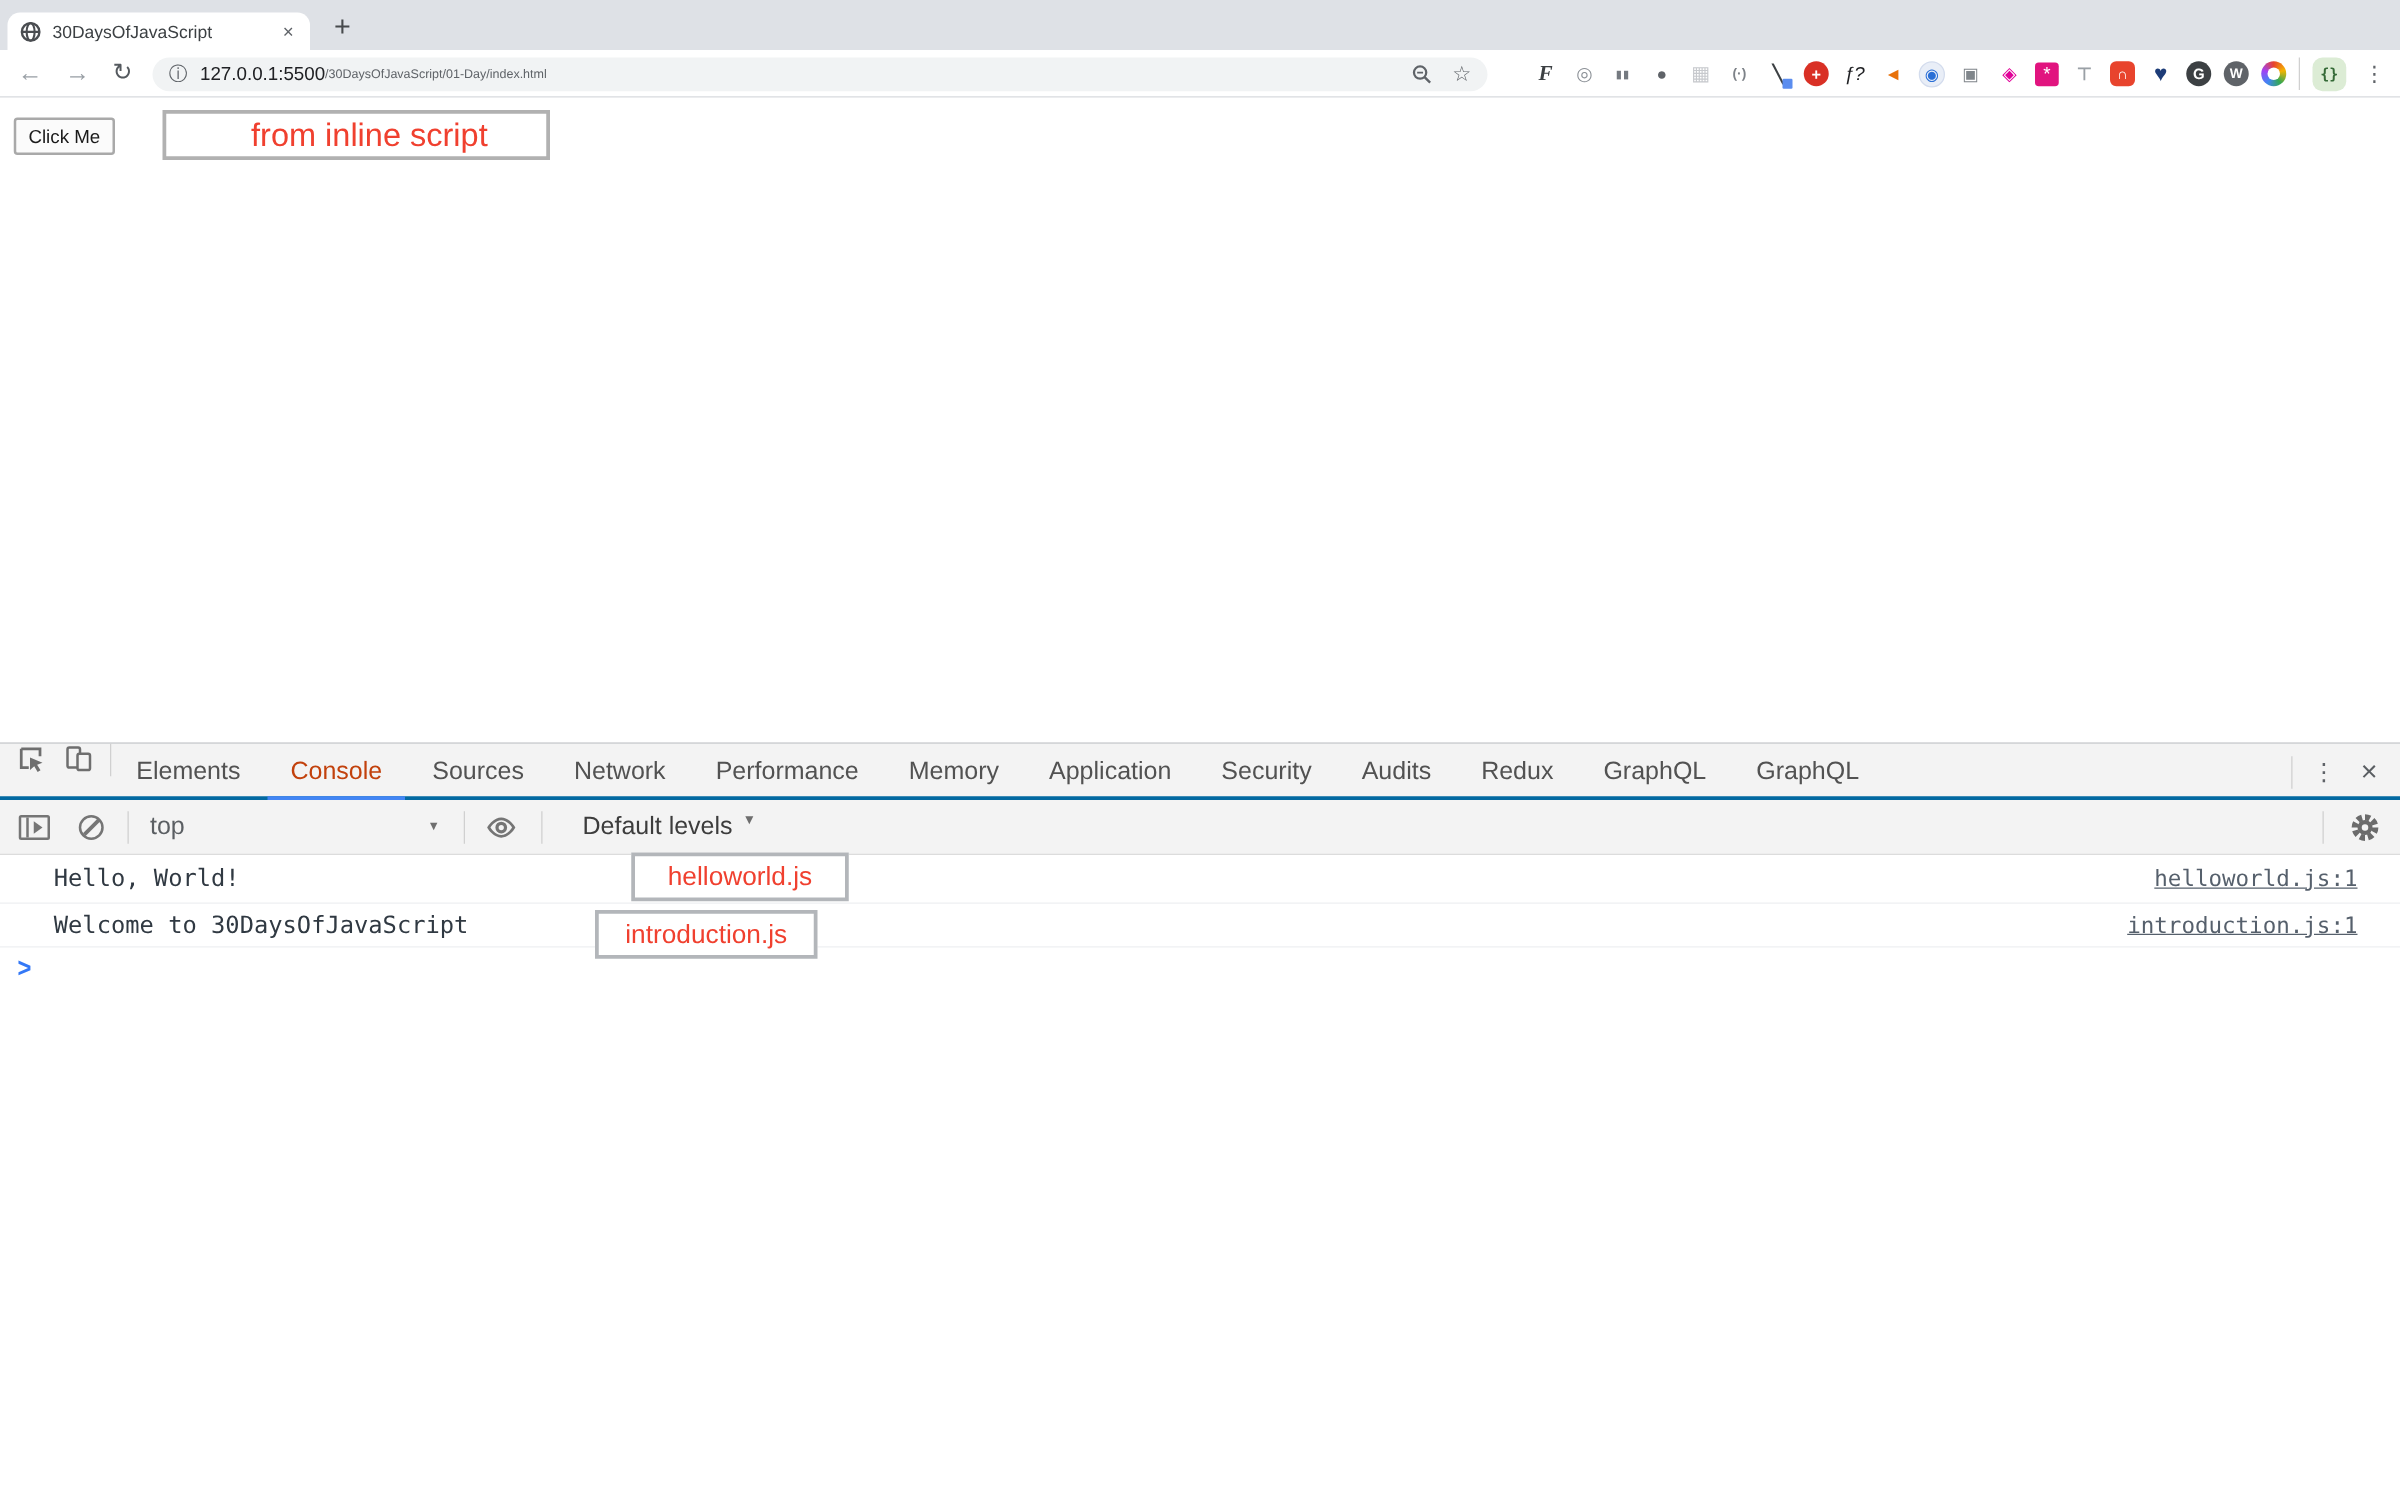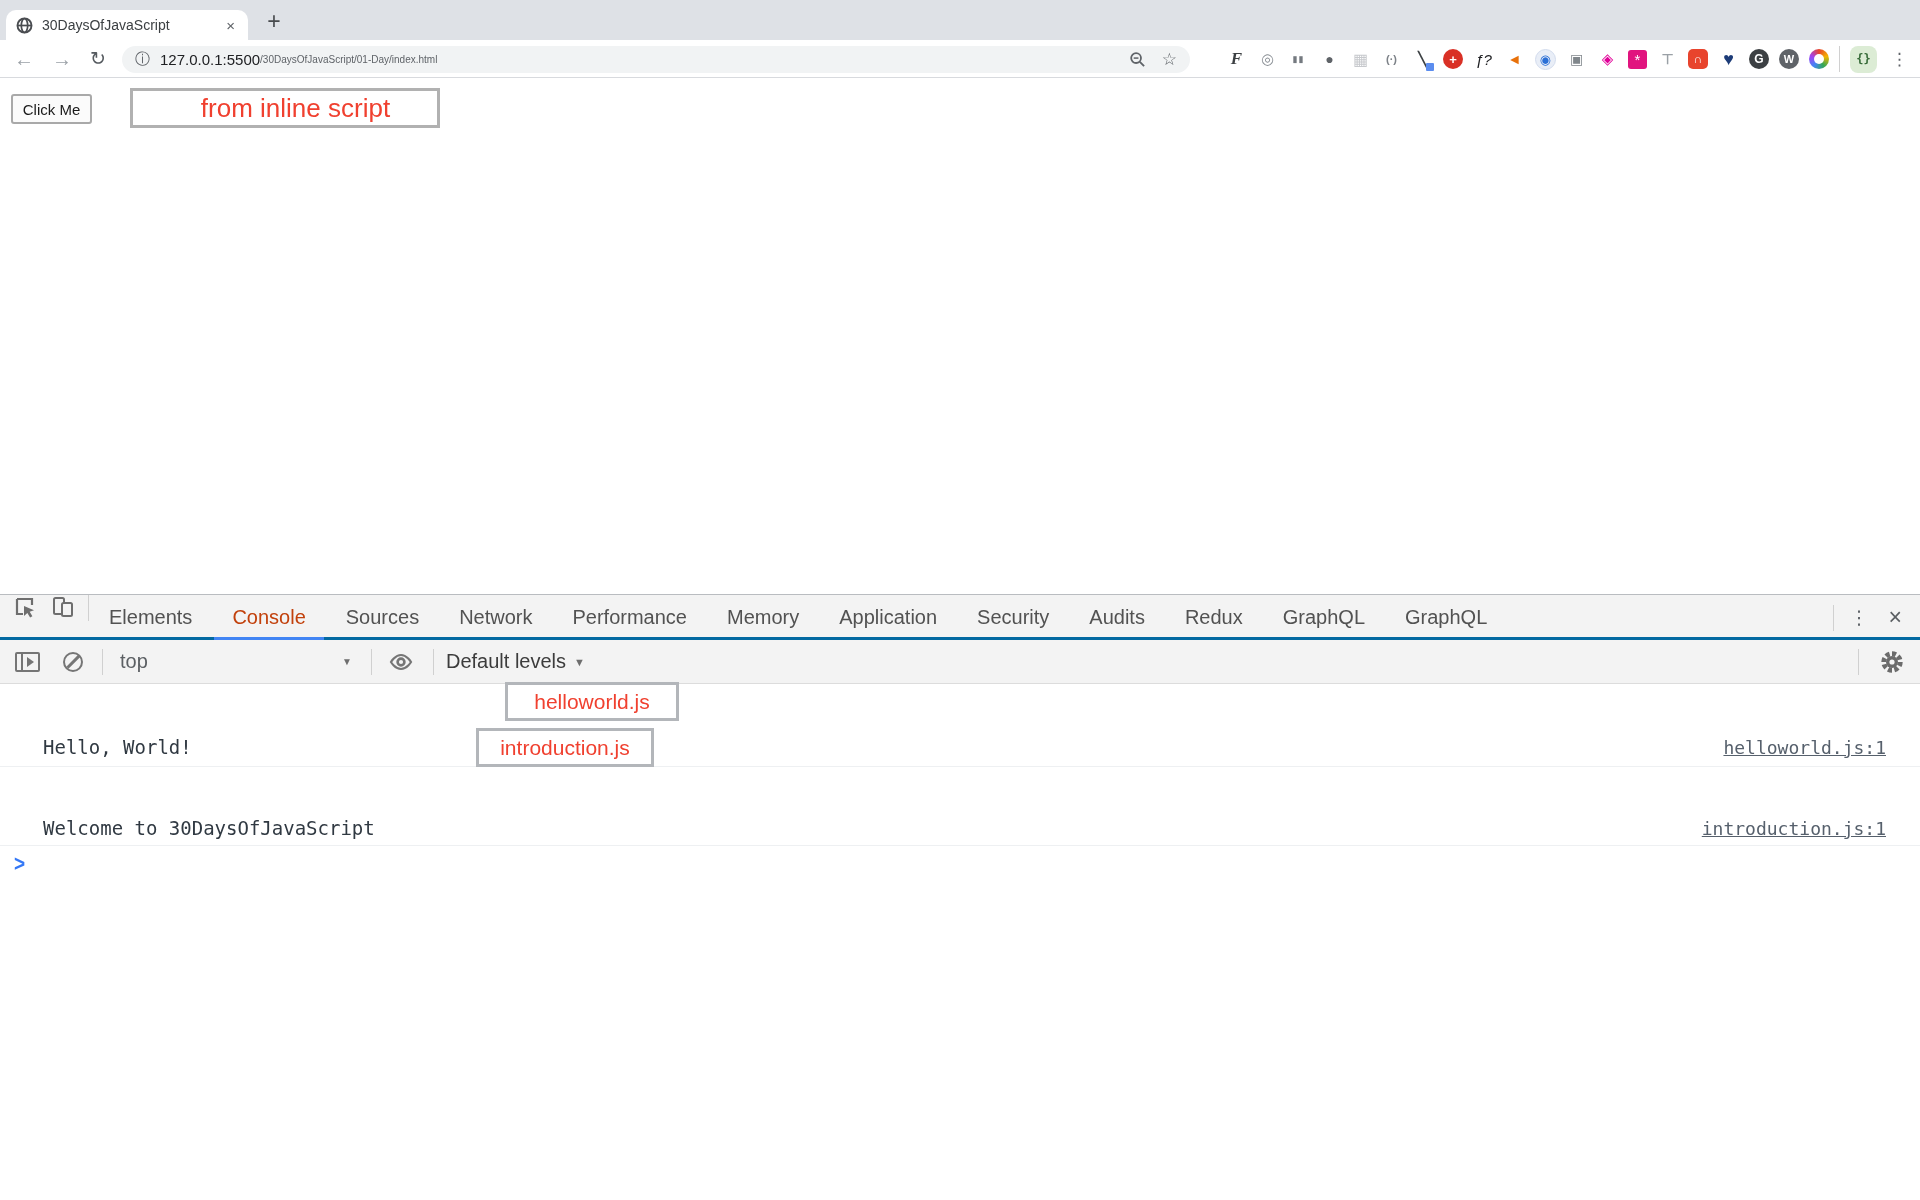--- a/index.html
+++ b/index.html
@@ -97,27 +97,27 @@
   .tb-clear::after { content:""; position:absolute; left:6.5px; top:-1px; width:2.5px; height:17px;
                      background:#757575; transform:rotate(45deg); }
   .dt-toolbar .vsep { margin:0 0 0 19px; }
   .ctx { margin-left:17px; width:232px; display:flex; align-items:center; }
   .ctx-label { font-size:20px; color:#5b5f63; }
   .caret { font-size:10px; color:#6e6e6e; margin-left:auto; }
   .tb-eye { margin-left:16px; width:26px; height:22px; display:inline-flex; }
   .filter { margin-left:16px; width:414px; height:26px; border:1px solid #e2e2e2; background:#fff;
             font-size:19px; color:#333; padding:0 8px; font-family:"Liberation Sans",sans-serif; }
   .filter::placeholder { color:#8b9096; }
-  .levels { margin-left:12px; display:flex; align-items:center; }
+  .levels { margin-left:32px; display:flex; }
   .levels-label { font-size:20px; color:#3c3c3c; }
   .levels .caret { margin-left:8px; font-size:11px; }
   .tb-right { margin-left:auto; display:flex; align-items:center; }
   .tb-gear { width:26px; height:26px; display:inline-flex; margin:0 15px 0 20px; }
 
-  .crow { display:flex; align-items:center; border-bottom:1px solid #eef0f2; padding:0 34px 0 43px;margin-top:44px; }
+  .crow { display:flex; align-items:center; border-bottom:1px solid #eef0f2; padding:0 34px 0 43px; }
   .crow.r1 { height:39px; }
   .crow.r2 { height:35px; }
   .msg { font-family:"DejaVu Sans Mono",monospace; font-size:19px; color:#303942; white-space:pre; }
   .src { margin-left:auto; font-family:"DejaVu Sans Mono",monospace; font-size:18px; color:#56606c;
          text-decoration:underline; }
   .prow { height:36px; display:flex; align-items:center; padding-left:14px; }
   .prompt { color:#3478f6; font-size:19px; font-weight:bold; transform:scaleY(1.15); }
 
   .ann { position:absolute; border:3px solid #b3b6ba; background:#fff; display:flex; align-items:center;
          justify-content:center; z-index:5; }

